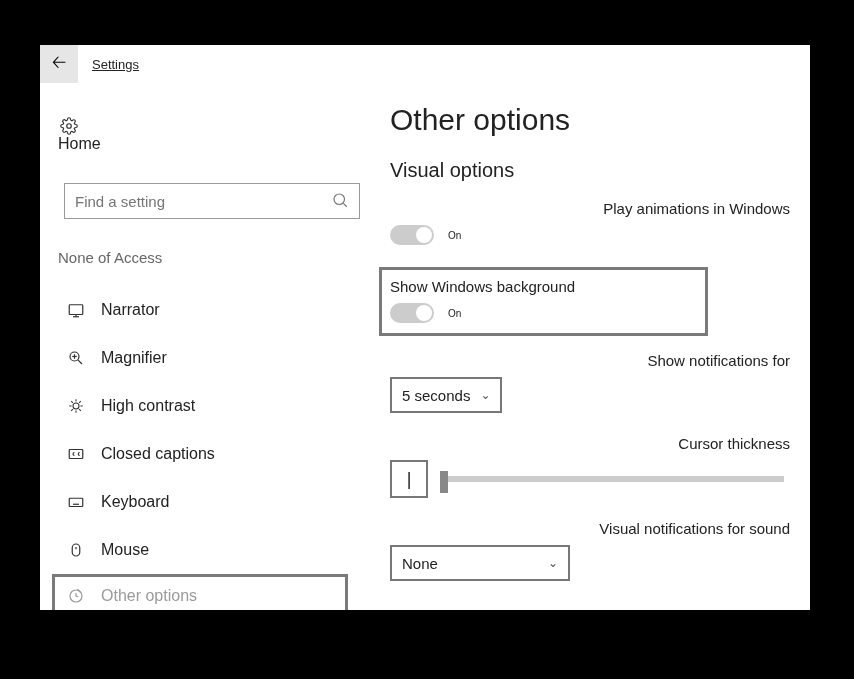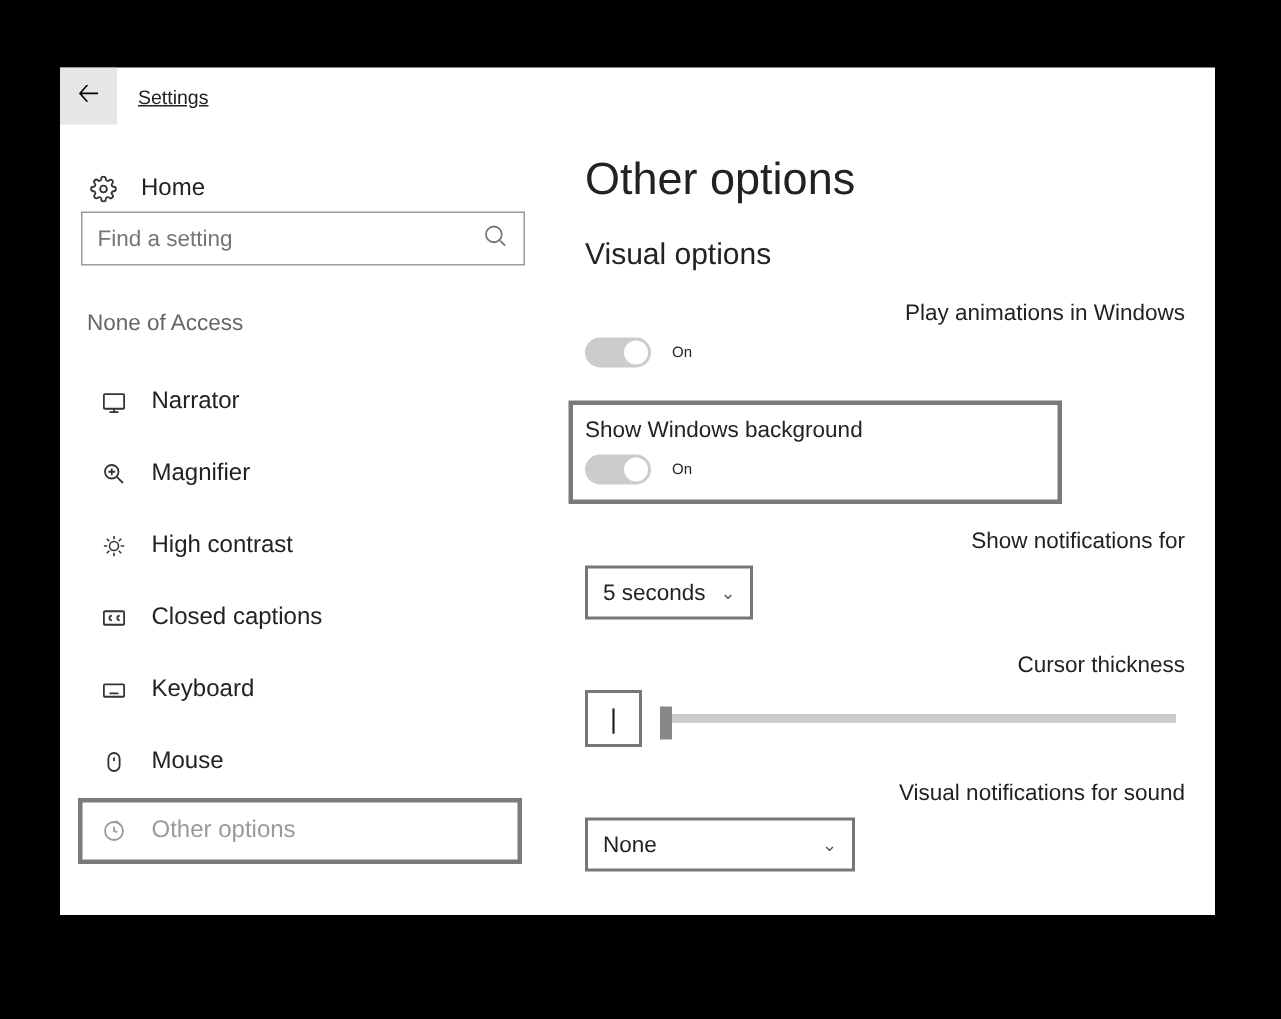--- a/index.html
+++ b/index.html
@@ -31,37 +31,38 @@
   }
   .content {
     display: flex;
     height: calc(100% - 38px);
   }
   .sidebar {
     width: 320px;
     padding: 28px 12px 0 12px;
   }
   .home-row {
-    display: flex; align-items: center;
+    display: flex; align-items: flex-start;
     padding: 6px 6px;
-    margin-bottom: 0;
-    cursor: pointer;
+    margin-bottom: 24px;
+    cursor: pointer;
+    flex-direction: column;
   }
   .home-row .icon, .nav-item .icon {
     width: 22px; display: inline-flex; align-items: center; justify-content: center;
     margin-right: 14px;
     color: #333;
   }
   .home-row .label { font-size: 16px; color: #222; }
   .search {
     width: 296px; height: 36px;
     border: 1.5px solid #999;
     display: flex; align-items: center;
     padding: 0 10px;
-    margin-left: 2px;
+    margin-left: 12px;
     margin-bottom: 30px;
   }
   .search input {
     flex: 1; border: none; outline: none;
     font-size: 15px; color: #666; background: transparent;
   }
   .search .sicon { color: #777; font-size: 15px; }
   .cat-label {
     font-size: 15px; color: #666;
     margin-left: 6px; margin-bottom: 20px;

